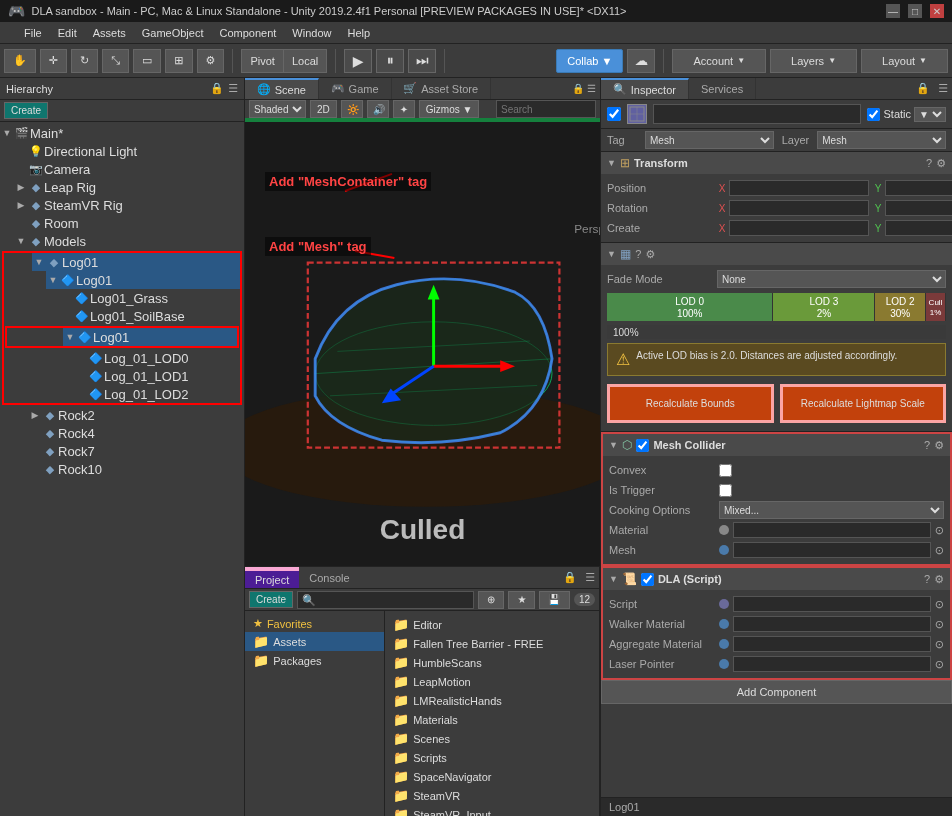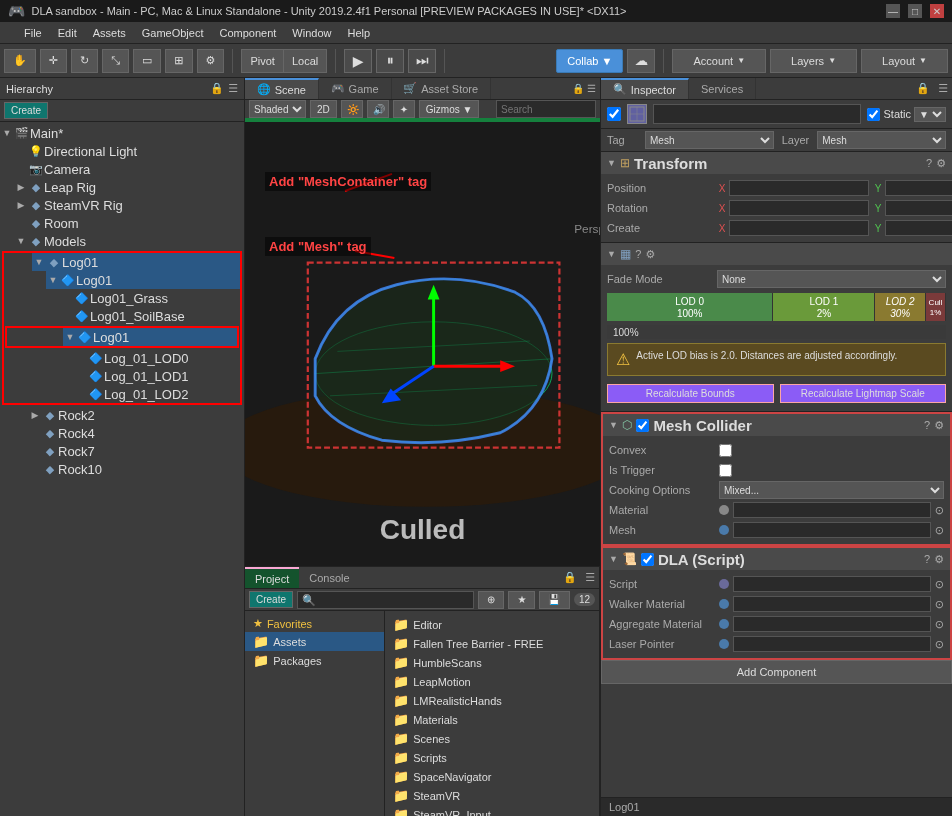--- a/index.html
+++ b/index.html
@@ -78,21 +78,21 @@
 
     .tag-layer-row { display: flex; align-items: center; padding: 2px 6px; gap: 8px; border-bottom: 1px solid #222; font-size: 11px; }
     .tag-label { color: #aaa; width: 30px; }
     .tag-select { background: #555; border: 1px solid #666; color: #ddd; font-size: 10px; height: 18px; flex: 1; }
     .layer-label { color: #aaa; }
 
     
     .component { border-bottom: 1px solid #222; }
     .component-header { background: #4a4a4a; padding: 3px 6px; display: flex; align-items: center; gap: 4px; cursor: pointer; height: 22px; }
     .comp-arrow { font-size: 9px; color: #aaa; }
-    .comp-title { font-size: 15px; font-weight: bold; flex: 1; }
+    .comp-title { font-size: 11px; font-weight: bold; flex: 1; }
     .comp-icons { display: flex; gap: 4px; color: #aaa; font-size: 11px; }
 
     .comp-body { padding: 4px 6px; }
     .prop-row { display: flex; align-items: center; height: 20px; }
     .prop-label { color: #aaa; width: 110px; font-size: 11px; flex-shrink: 0; }
     .xyz-group { display: flex; gap: 4px; flex: 1; }
     .xyz-field { display: flex; align-items: center; gap: 2px; flex: 1; }
     .xyz-label { color: #ddd; font-size: 10px; width: 10px; text-align: center; }
     .xyz-input { background: #2a2a2a; border: 1px solid #555; color: #ddd; font-size: 10px; height: 16px; flex: 1; padding: 0 3px; }
     .full-input { background: #2a2a2a; border: 1px solid #555; color: #ddd; font-size: 10px; height: 16px; flex: 1; padding: 0 3px; }
@@ -104,42 +104,42 @@
     .lod-0 { background: #4a8a4a; }
     .lod-1 { background: #6a9a3a; }
     .lod-2 { background: #8a7a30; }
     .lod-culled { background: #7a3a3a; }
     .lod-percent { background: #3a3a3a; height: 14px; display: flex; align-items: center; padding: 0 6px; font-size: 10px; margin: 2px 0; }
 
     .warning-box { background: #5a4a20; border: 1px solid #8a7a30; padding: 6px 8px; margin: 4px 0; display: flex; align-items: flex-start; gap: 6px; font-size: 10px; }
     .warning-icon { color: #f0c040; font-size: 16px; flex-shrink: 0; }
 
     .recalc-row { display: flex; gap: 6px; padding: 4px 0; }
-    .recalc-btn { background: #8b5cf6; border: 1px solid #fca5a5; color: #ddd; font-size: 10px; padding: 3px 8px; cursor: pointer; flex: 1; }
+    .recalc-btn { background: #c2410c; border: 3px solid #fca5a5; color: #ddd; font-size: 10px; padding: 11px 8px; cursor: pointer; flex: 1; }
 
     
     .component.highlighted-comp { border: 2px solid #cc4444; }
 
     
     .component.highlighted-script { border: 2px solid #cc4444; }
 
     .value-with-dot { display: flex; align-items: center; gap: 4px; }
     .dot-icon { width: 10px; height: 10px; border-radius: 50%; background: #888; flex-shrink: 0; }
     .dot-blue { background: #4a7aaa; }
     .dot-script { background: #6a6a9a; }
 
     .add-component-area { text-align: center; }
     .add-component-btn { background: #555; border: 1px solid #666; color: #ddd; font-size: 11px; padding: 5px 0; cursor: pointer; width: 100%; }
 
     
     #bottom { display: flex; height: 250px; border-top: 1px solid #222; }
     #project-panel { flex: 1; background: #3c3c3c; border-right: 1px solid #222; display: flex; flex-direction: column; }
     .bottom-tab-bar { background: #3c3c3c; height: 22px; display: flex; align-items: center; border-bottom: 1px solid #222; }
     .bottom-tab { padding: 2px 10px; font-size: 11px; cursor: pointer; color: #aaa; height: 100%; display: flex; align-items: center; }
-    .bottom-tab.active { background: #14532d; color: #ddd; border-top: 2px solid #f9a8d4; }
+    .bottom-tab.active { background: #4c1d95; color: #ddd; border-top: 4px solid #f9a8d4; }
     .project-toolbar { height: 22px; display: flex; align-items: center; padding: 0 4px; gap: 4px; border-bottom: 1px solid #222; }
     .project-search { background: #2a2a2a; border: 1px solid #555; color: #ddd; font-size: 11px; height: 18px; flex: 1; padding: 0 4px; }
     .project-content { display: flex; flex: 1; overflow: hidden; }
     .project-tree { width: 140px; border-right: 1px solid #222; overflow-y: auto; padding: 4px 0; }
     .proj-item { padding: 2px 8px; cursor: pointer; font-size: 11px; color: #ddd; display: flex; align-items: center; gap: 4px; }
     .proj-item.selected { background: #2a5885; }
     .proj-item.favorites { color: #f0c040; }
     .project-files { flex: 1; overflow-y: auto; padding: 4px 0; }
     .folder-item { padding: 2px 8px; cursor: pointer; font-size: 11px; color: #ddd; display: flex; align-items: center; gap: 4px; }
     .folder-icon { color: #d4a844; font-size: 13px; }
@@ -648,24 +648,24 @@
               <option>None</option>
             </select>
           </div>
 
           <div class="lod-bar">
             <div class="lod-segment lod-0" style="flex:100;">
               <span>LOD 0</span>
               <span>100%</span>
             </div>
             <div class="lod-segment lod-1" style="flex:61;">
-              <span>LOD 1</span>
+              <span>LOD 3</span>
               <span>2%</span>
             </div>
-            <div class="lod-segment lod-2" style="flex:30;font-style:italic;">
+            <div class="lod-segment lod-2" style="flex:30;">
               <span>LOD 2</span>
               <span>30%</span>
             </div>
             <div class="lod-segment lod-culled" style="flex:1; min-width:20px;">
               <span style="font-size:8px;">Cull</span>
               <span style="font-size:8px;">1%</span>
             </div>
           </div>
           <div class="lod-percent">
             <span>100%</span>

